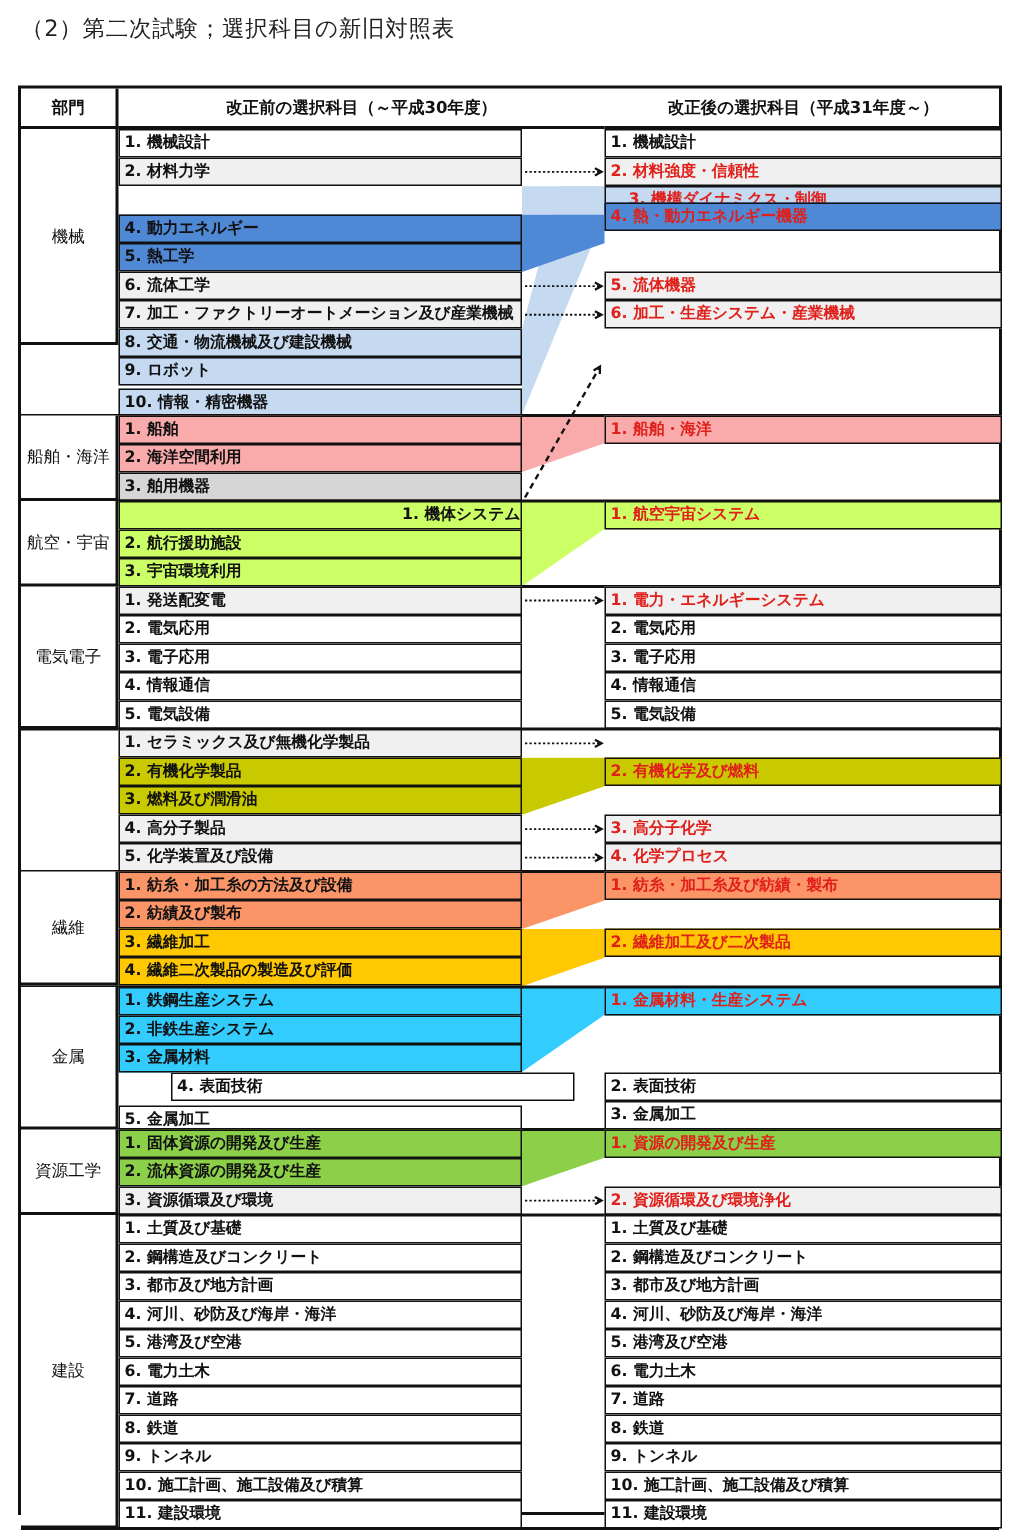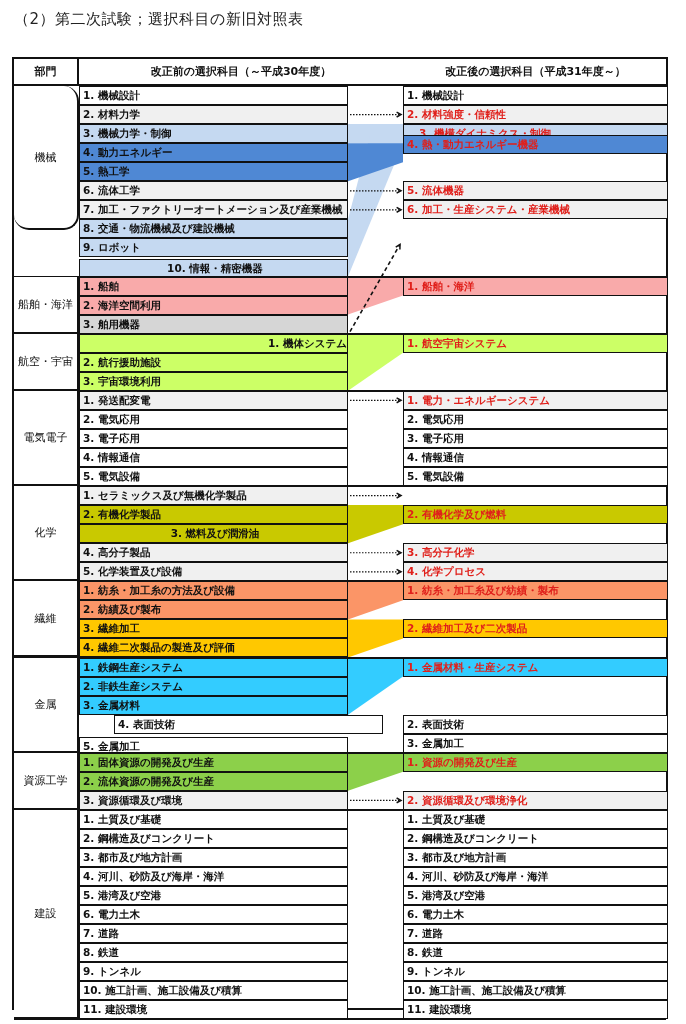--- a/index.html
+++ b/index.html
@@ -49,31 +49,30 @@
       <polyline points="382.61208719054815,496.1221276930209 387,493.7249999999999 382.61208719054815,491.3278723069789" fill="none" stroke="#111" stroke-width="1.5"></polyline>
       <line x1="336" y1="512.775" x2="387" y2="512.775" stroke="#111" stroke-width="1.2" stroke-dasharray="1.5,1.5"></line>
       <polyline points="382.61208719054815,515.172127693021 387,512.775 382.61208719054815,510.377872306979" fill="none" stroke="#111" stroke-width="1.5"></polyline>
       <polygon points="334,522.3 389,522.3 389,541.3499999999999 334,560.4" fill="#fb9567"></polygon>
       <polygon points="334,560.4 389,560.4 389,579.4499999999999 334,598.5" fill="#ffc800"></polygon>
       <polygon points="334,598.5 389,598.5 389,617.55 334,655.65" fill="#33ccff"></polygon>
       <polygon points="334,693.75 389,693.75 389,712.8 334,731.85" fill="#8cd04a"></polygon>
       <line x1="336" y1="741.375" x2="387" y2="741.375" stroke="#111" stroke-width="1.2" stroke-dasharray="1.5,1.5"></line>
       <polyline points="382.61208719054815,743.772127693021 387,741.375 382.61208719054815,738.977872306979" fill="none" stroke="#111" stroke-width="1.5"></polyline>
     </svg>
-<div class="dept-cell" style="top: 27px; height: 144px; border-radius: 15px;">機械</div>
+<div class="dept-cell" style="top: 27px; height: 144px;">機械</div>
     <div class="row old" style="top: 27px; background: rgb(255, 255, 255);">1. 機械設計</div>
     <div class="row old" style="top: 46.05px; background: rgb(240, 240, 240);">2. 材料力学</div>
-    <div class="row old" style="top: 65.1px; background: rgb(197, 217, 241);">3. 機械力学・制御</div>
     <div class="row old" style="top: 84.15px; background: rgb(79, 136, 212);">4. 動力エネルギー</div>
     <div class="row old" style="top: 103.2px; background: rgb(79, 136, 212);">5. 熱工学</div>
     <div class="row old" style="top: 122.25px; background: rgb(240, 240, 240);">6. 流体工学</div>
     <div class="row old" style="top: 141.3px; background: rgb(240, 240, 240);">7. 加工・ファクトリーオートメーション及び産業機械</div>
     <div class="row old" style="top: 160.35px; background: rgb(197, 217, 241);">8. 交通・物流機械及び建設機械</div>
     <div class="row old" style="top: 179.4px; background: rgb(197, 217, 241);">9. ロボット</div>
-    <div class="row old" style="top: 200px; background: rgb(197, 217, 241); text-align: center;">10. 情報・精密機器</div>
+    <div class="row old" style="top: 200px; background: rgb(197, 217, 241);">10. 情報・精密機器</div>
     <div class="row new" style="top: 27px; background: rgb(255, 255, 255);">1. 機械設計</div>
     <div class="row new red" style="top: 46.05px; background: rgb(240, 240, 240);">2. 材料強度・信頼性</div>
     <div class="row new red" style="top: 65.1px; background: rgb(197, 217, 241); padding-left: 15px;">3. 機構ダイナミクス・制御</div>
     <div class="row new red" style="top: 76px; background: rgb(79, 136, 212);">4. 熱・動力エネルギー機器</div>
     <div class="row new red" style="top: 122.25px; background: rgb(240, 240, 240);">5. 流体機器</div>
     <div class="row new red" style="top: 141.3px; background: rgb(240, 240, 240);">6. 加工・生産システム・産業機械</div>
     <div style="position: absolute; left: 0px; width: 652px; top: 216.5px; height: 2px; background: rgb(17, 17, 17);"></div>
     <div class="dept-cell" style="top: 217.5px; height: 57.15px;">船舶・海洋</div>
     <div class="row old" style="top: 217.5px; background: rgb(249, 170, 170);">1. 船舶</div>
     <div class="row old" style="top: 236.55px; background: rgb(249, 170, 170);">2. 海洋空間利用</div>
@@ -91,24 +90,23 @@
     <div class="row old" style="top: 350.85px; background: rgb(255, 255, 255);">2. 電気応用</div>
     <div class="row old" style="top: 369.9px; background: rgb(255, 255, 255);">3. 電子応用</div>
     <div class="row old" style="top: 388.95px; background: rgb(255, 255, 255);">4. 情報通信</div>
     <div class="row old" style="top: 408px; background: rgb(255, 255, 255);">5. 電気設備</div>
     <div class="row new red" style="top: 331.8px; background: rgb(240, 240, 240);">1. 電力・エネルギーシステム</div>
     <div class="row new" style="top: 350.85px; background: rgb(255, 255, 255);">2. 電気応用</div>
     <div class="row new" style="top: 369.9px; background: rgb(255, 255, 255);">3. 電子応用</div>
     <div class="row new" style="top: 388.95px; background: rgb(255, 255, 255);">4. 情報通信</div>
     <div class="row new" style="top: 408px; background: rgb(255, 255, 255);">5. 電気設備</div>
     <div style="position: absolute; left: 0px; width: 652px; top: 426.05px; height: 2px; background: rgb(17, 17, 17);"></div>
-    <div class="dept-cell" style="top: 427.05px; height: 95.25px;">化学</div>
     <div class="row old" style="top: 427.05px; background: rgb(240, 240, 240);">1. セラミックス及び無機化学製品</div>
     <div class="row old" style="top: 446.1px; background: rgb(201, 201, 0);">2. 有機化学製品</div>
-    <div class="row old" style="top: 465.15px; background: rgb(201, 201, 0); text-align: center;">3. 燃料及び潤滑油</div>
+    <div class="row old" style="top: 465.15px; background: rgb(201, 201, 0);">3. 燃料及び潤滑油</div>
     <div class="row old" style="top: 484.2px; background: rgb(240, 240, 240);">4. 高分子製品</div>
     <div class="row old" style="top: 503.25px; background: rgb(240, 240, 240);">5. 化学装置及び設備</div>
     <div class="row new red" style="top: 446.1px; background: rgb(201, 201, 0);">2. 有機化学及び燃料</div>
     <div class="row new red" style="top: 484.2px; background: rgb(240, 240, 240);">3. 高分子化学</div>
     <div class="row new red" style="top: 503.25px; background: rgb(240, 240, 240);">4. 化学プロセス</div>
     <div style="position: absolute; left: 0px; width: 652px; top: 521.3px; height: 2px; background: rgb(17, 17, 17);"></div>
     <div class="dept-cell" style="top: 522.3px; height: 76.2px;">繊維</div>
     <div class="row old" style="top: 522.3px; background: rgb(251, 149, 103);">1. 紡糸・加工糸の方法及び設備</div>
     <div class="row old" style="top: 541.35px; background: rgb(251, 149, 103);">2. 紡績及び製布</div>
     <div class="row old" style="top: 560.4px; background: rgb(255, 200, 0);">3. 繊維加工</div>

